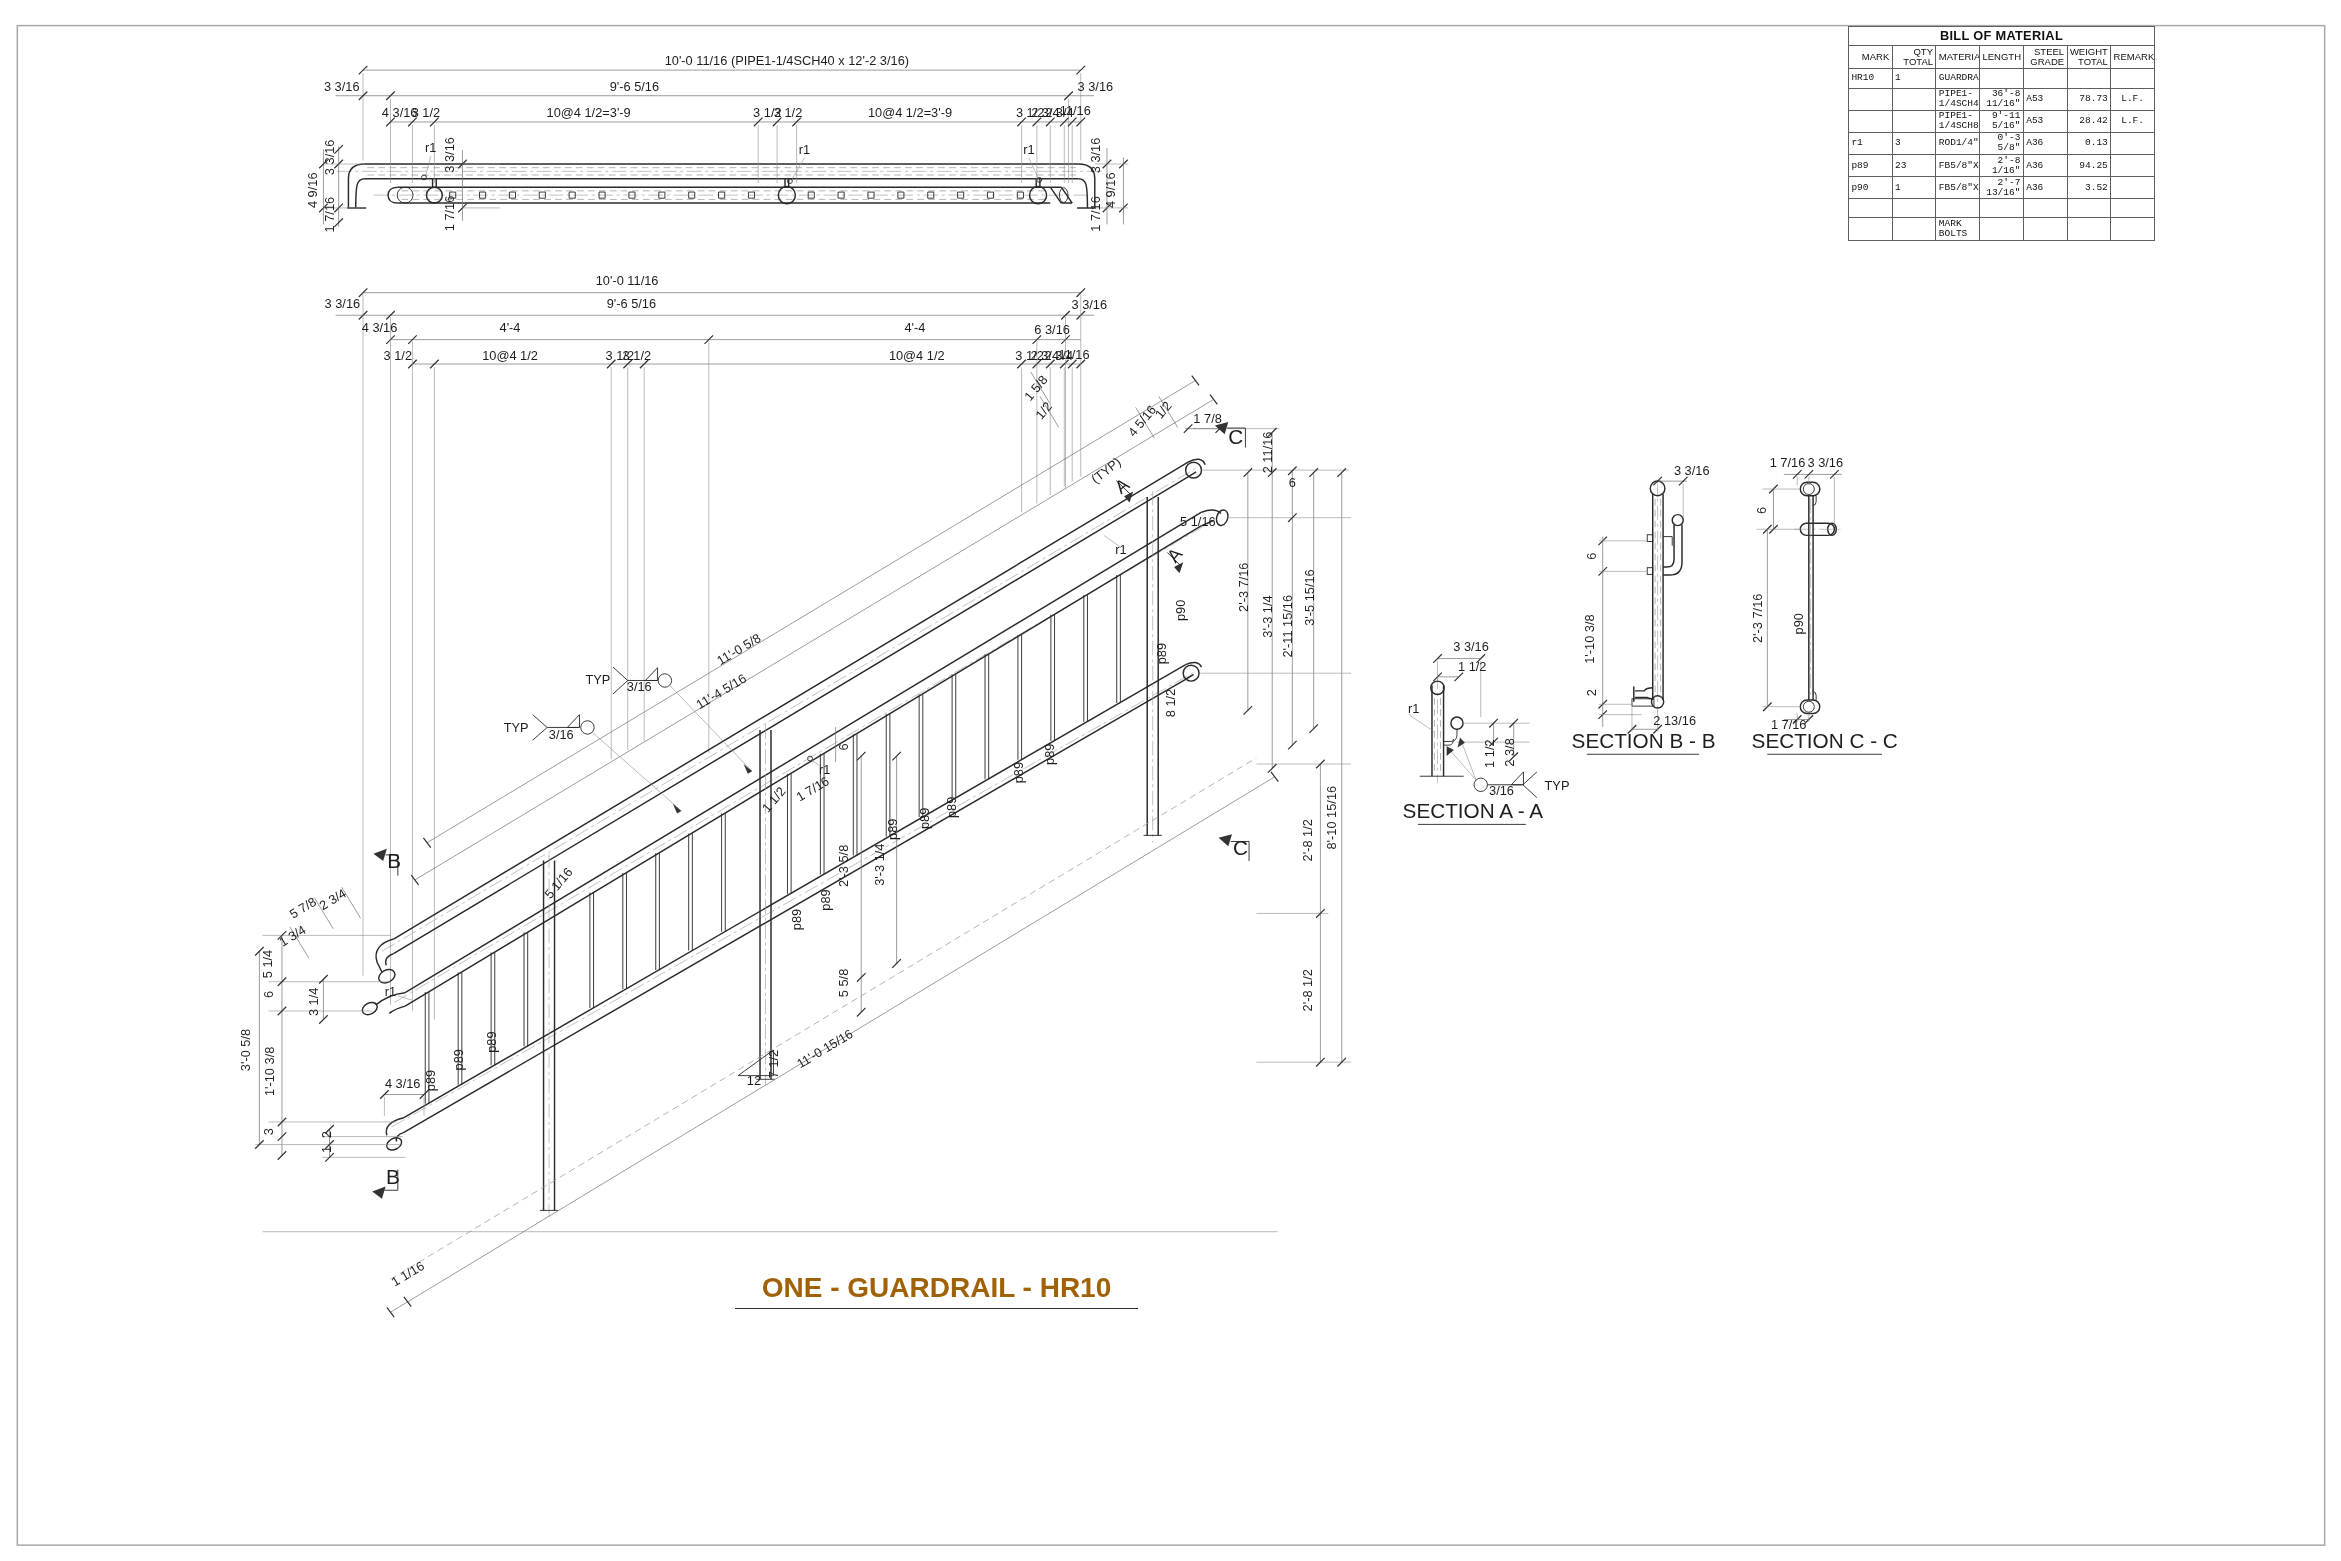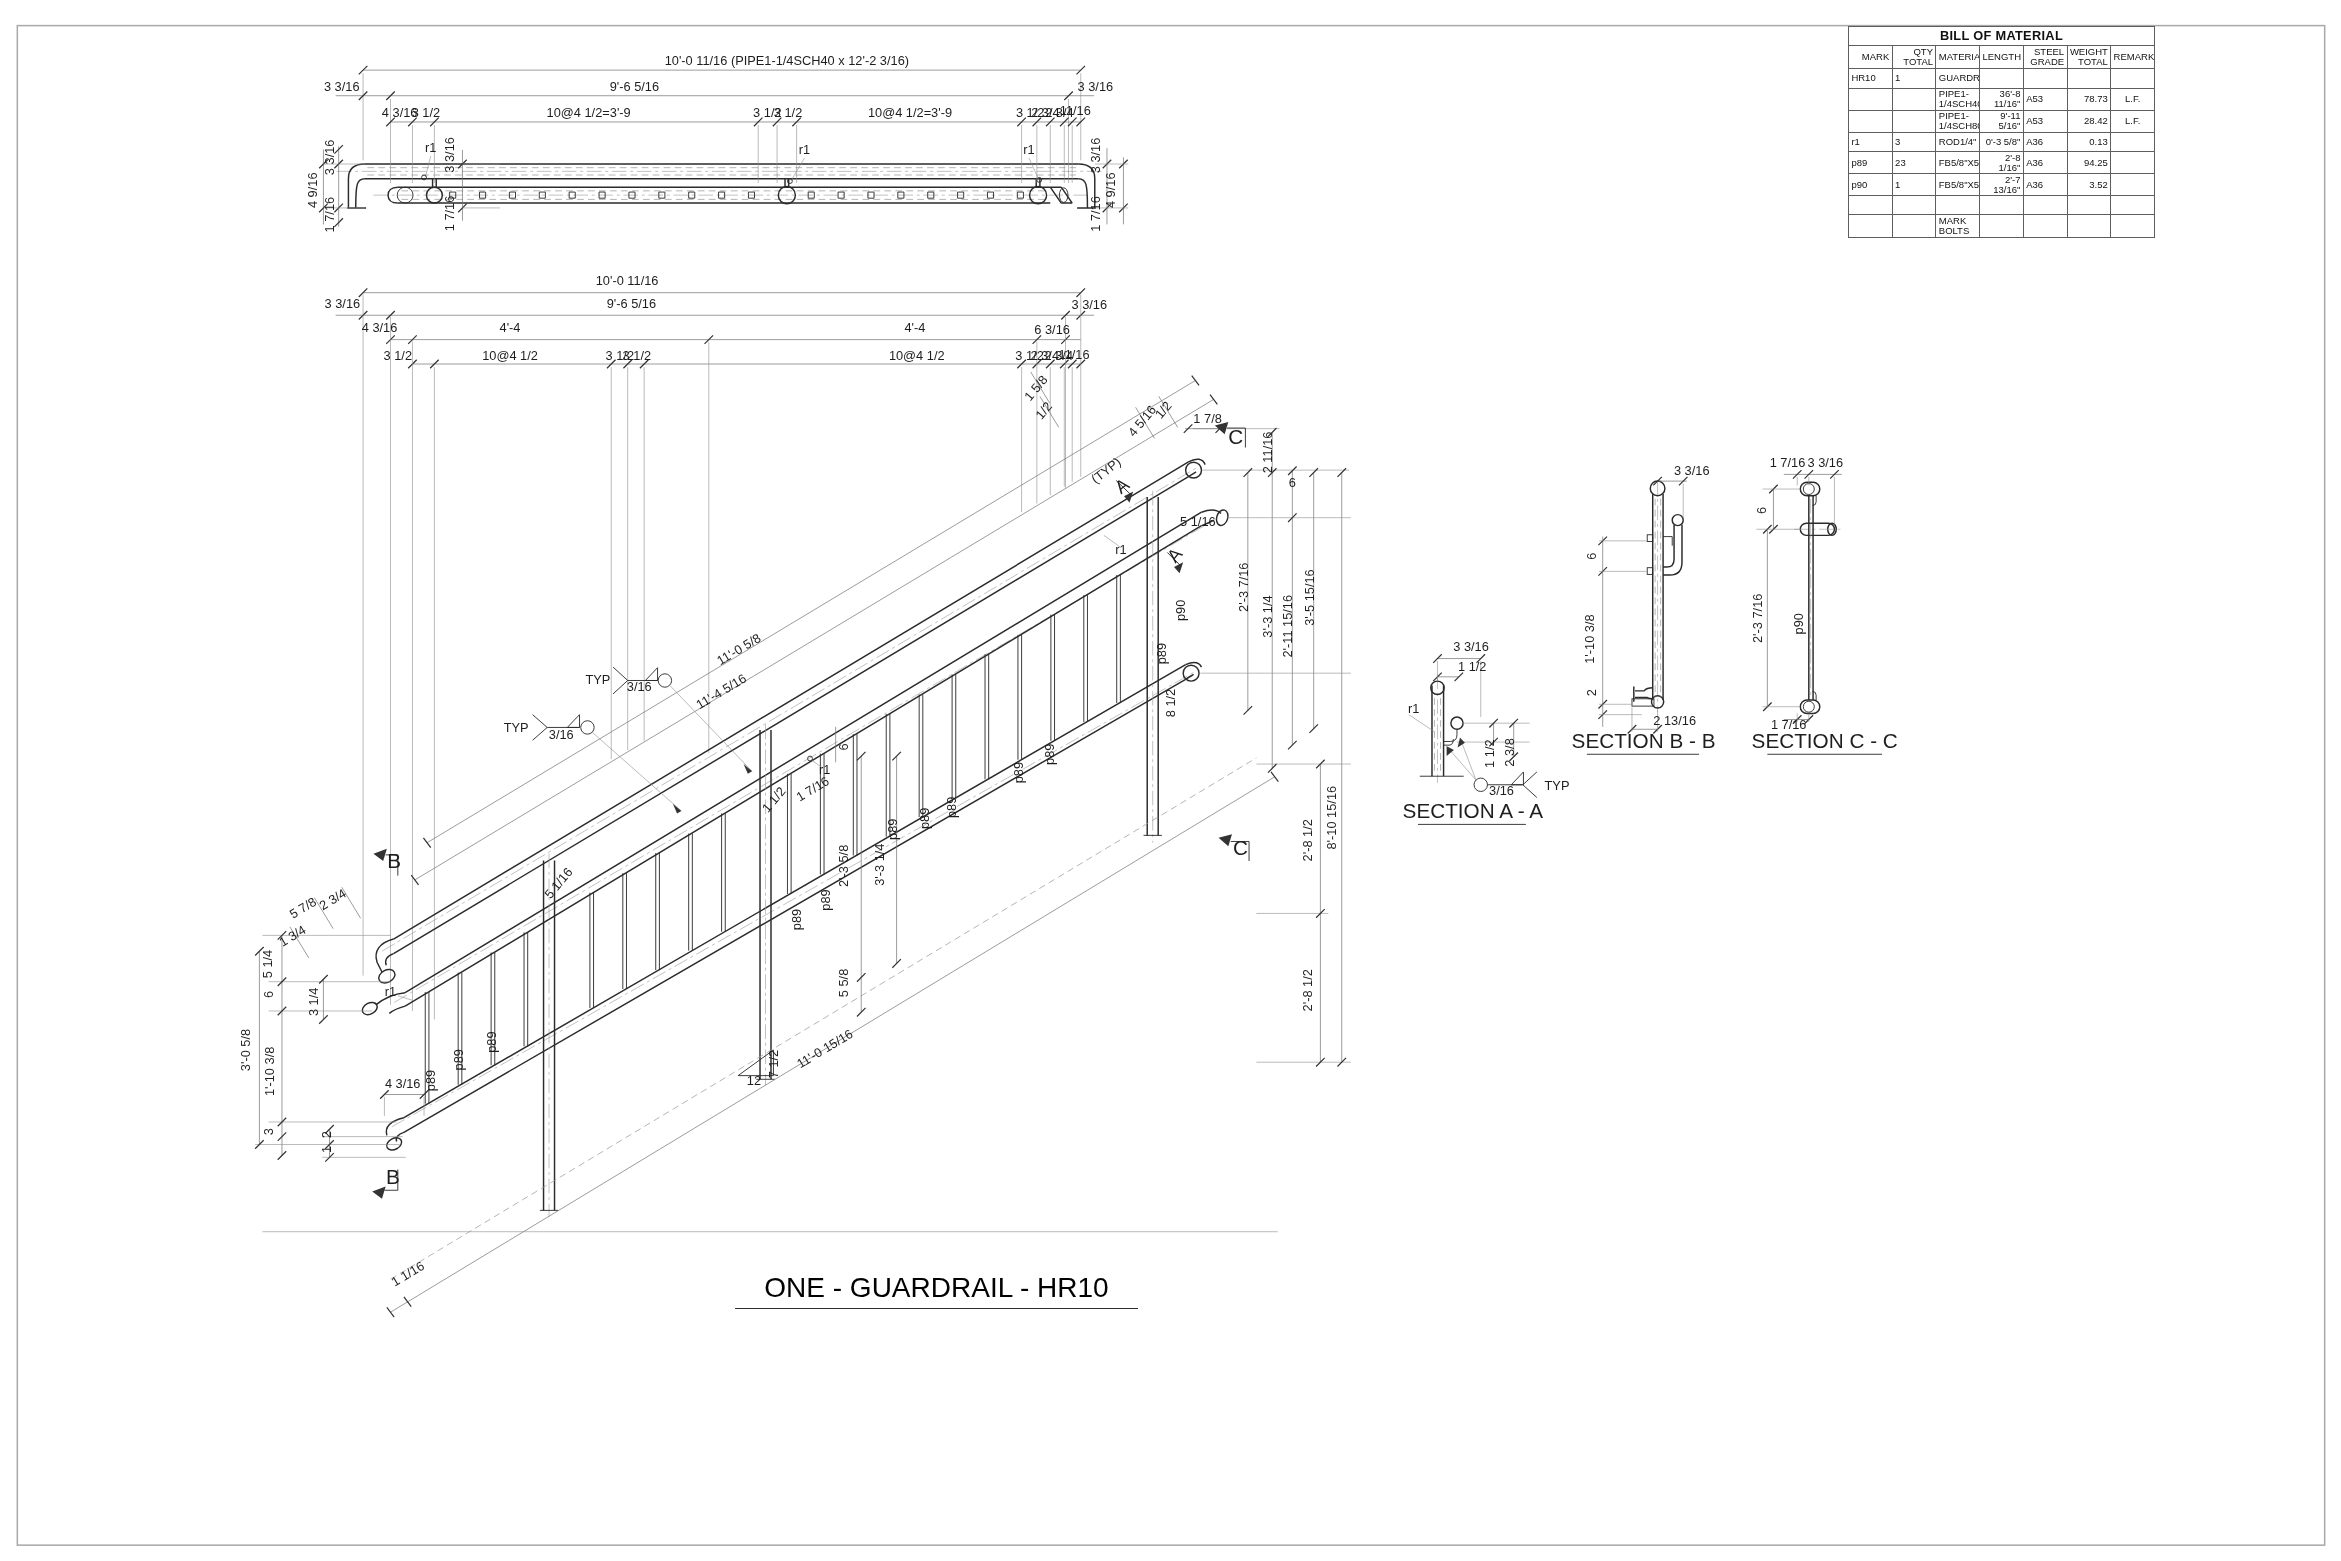--- a/index.html
+++ b/index.html
@@ -13,30 +13,30 @@
   .tick{stroke:#333;stroke-width:2;fill:none;}
   .cl{stroke:#9a9a9a;stroke-width:1;fill:none;stroke-dasharray:24 6 5 6;}
   .hid{stroke:#9a9a9a;stroke-width:1.2;fill:none;stroke-dasharray:11 7;}
   .arrow{fill:#333;stroke:none;}
   
   #bom{position:absolute;left:1848px;top:26px;width:307px;border-collapse:collapse;table-layout:fixed;padding-left:28px;}
   #bom th,#bom td{border:0.9px solid #5e5e5e;font-weight:normal;font-size:9.5px;color:#111;
     overflow:hidden;white-space:pre-line;line-height:1.05;padding:0.6px 2.4px;}
   #bom .title-cell{font-size:12.8px;font-weight:bold;text-align:center;height:17px;letter-spacing:0.3px;}
   #bom thead .hdr th{text-align:right;height:21px;vertical-align:middle;}
-  #bom tbody td{height:17px;vertical-align:middle;}
+  #bom tbody td{height:17px;vertical-align:middle;font-family:Liberation Mono, monospace;}
   .c-mark{width:42px;text-align:left;}
   .c-qty{width:31px;text-align:left;margin-top:32px;}
   .c-mat{width:59px;text-align:left;}
   .c-len{width:37px;text-align:right;}
   .c-grade{width:43px;text-align:left;}
   .c-wt{width:34px;text-align:right;}
   .c-rem{width:44px;text-align:center;}
   #main-title{position:absolute;left:735px;top:1272px;width:403px;text-align:center;
-    font-size:28px;color:#000000;border-bottom:1.8px solid #2e2e2e;padding-bottom:3.7px;}
+    font-size:28px;color:#a16207;border-bottom:1.8px solid #2e2e2e;padding-bottom:3.7px;font-weight:bold;}
 </style>
 </head>
 <body>
 
 <svg id="sheet" viewBox="0 0 3840 2560">
 
   <rect x="28" y="42" width="3784" height="2492" fill="none" stroke="#a9a9a9" stroke-width="2.5"></rect>
 
   <g>
     <path class="cl" d="M552,281 H1808 M612,320 H1788"></path>

